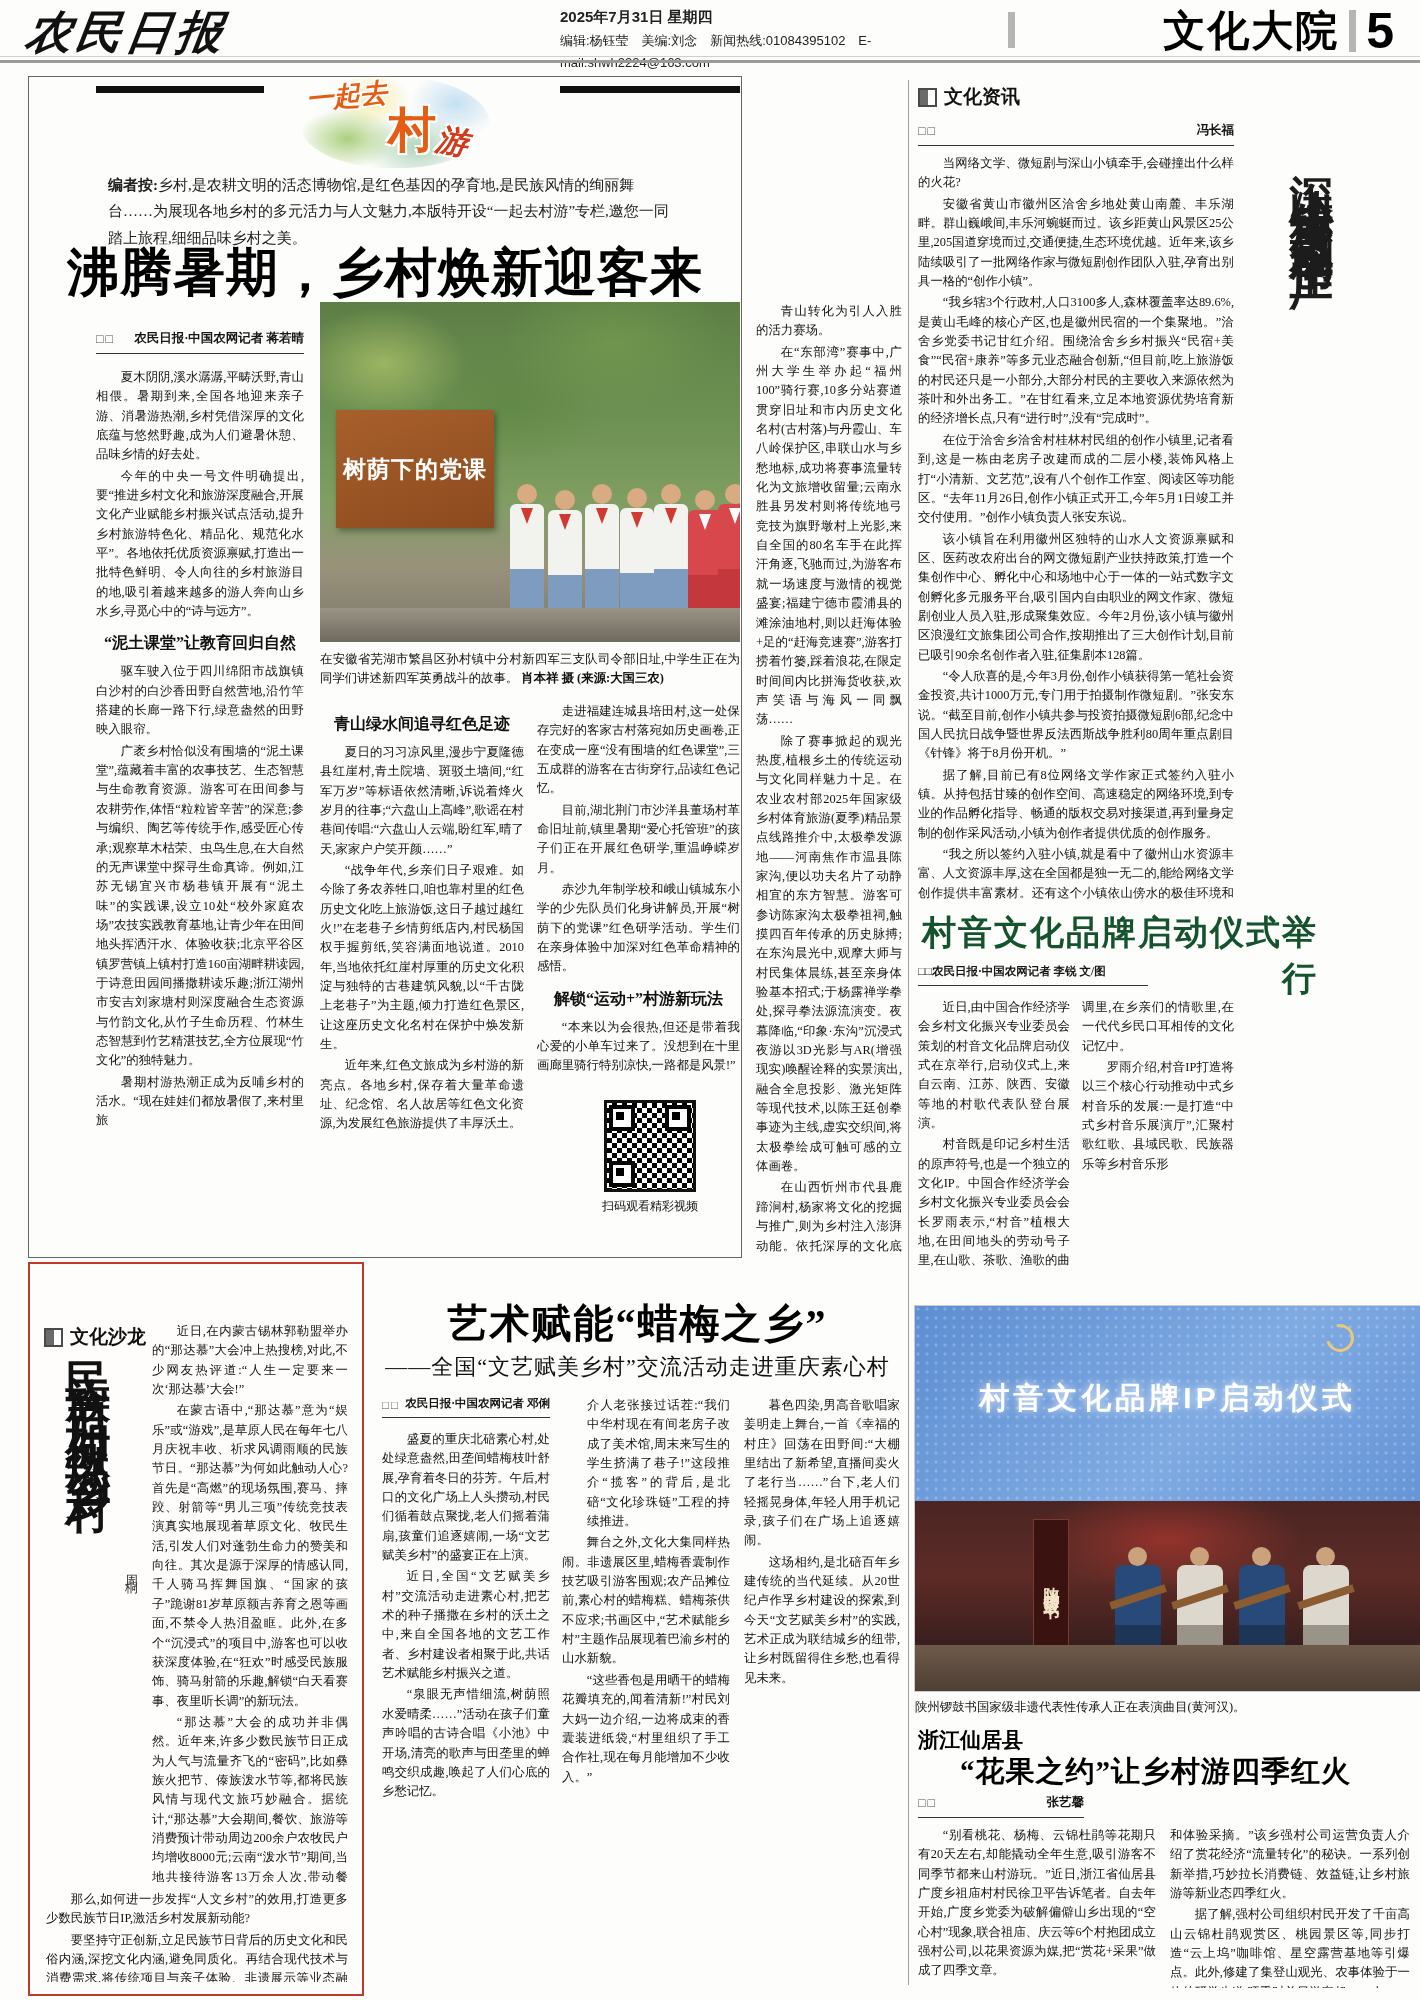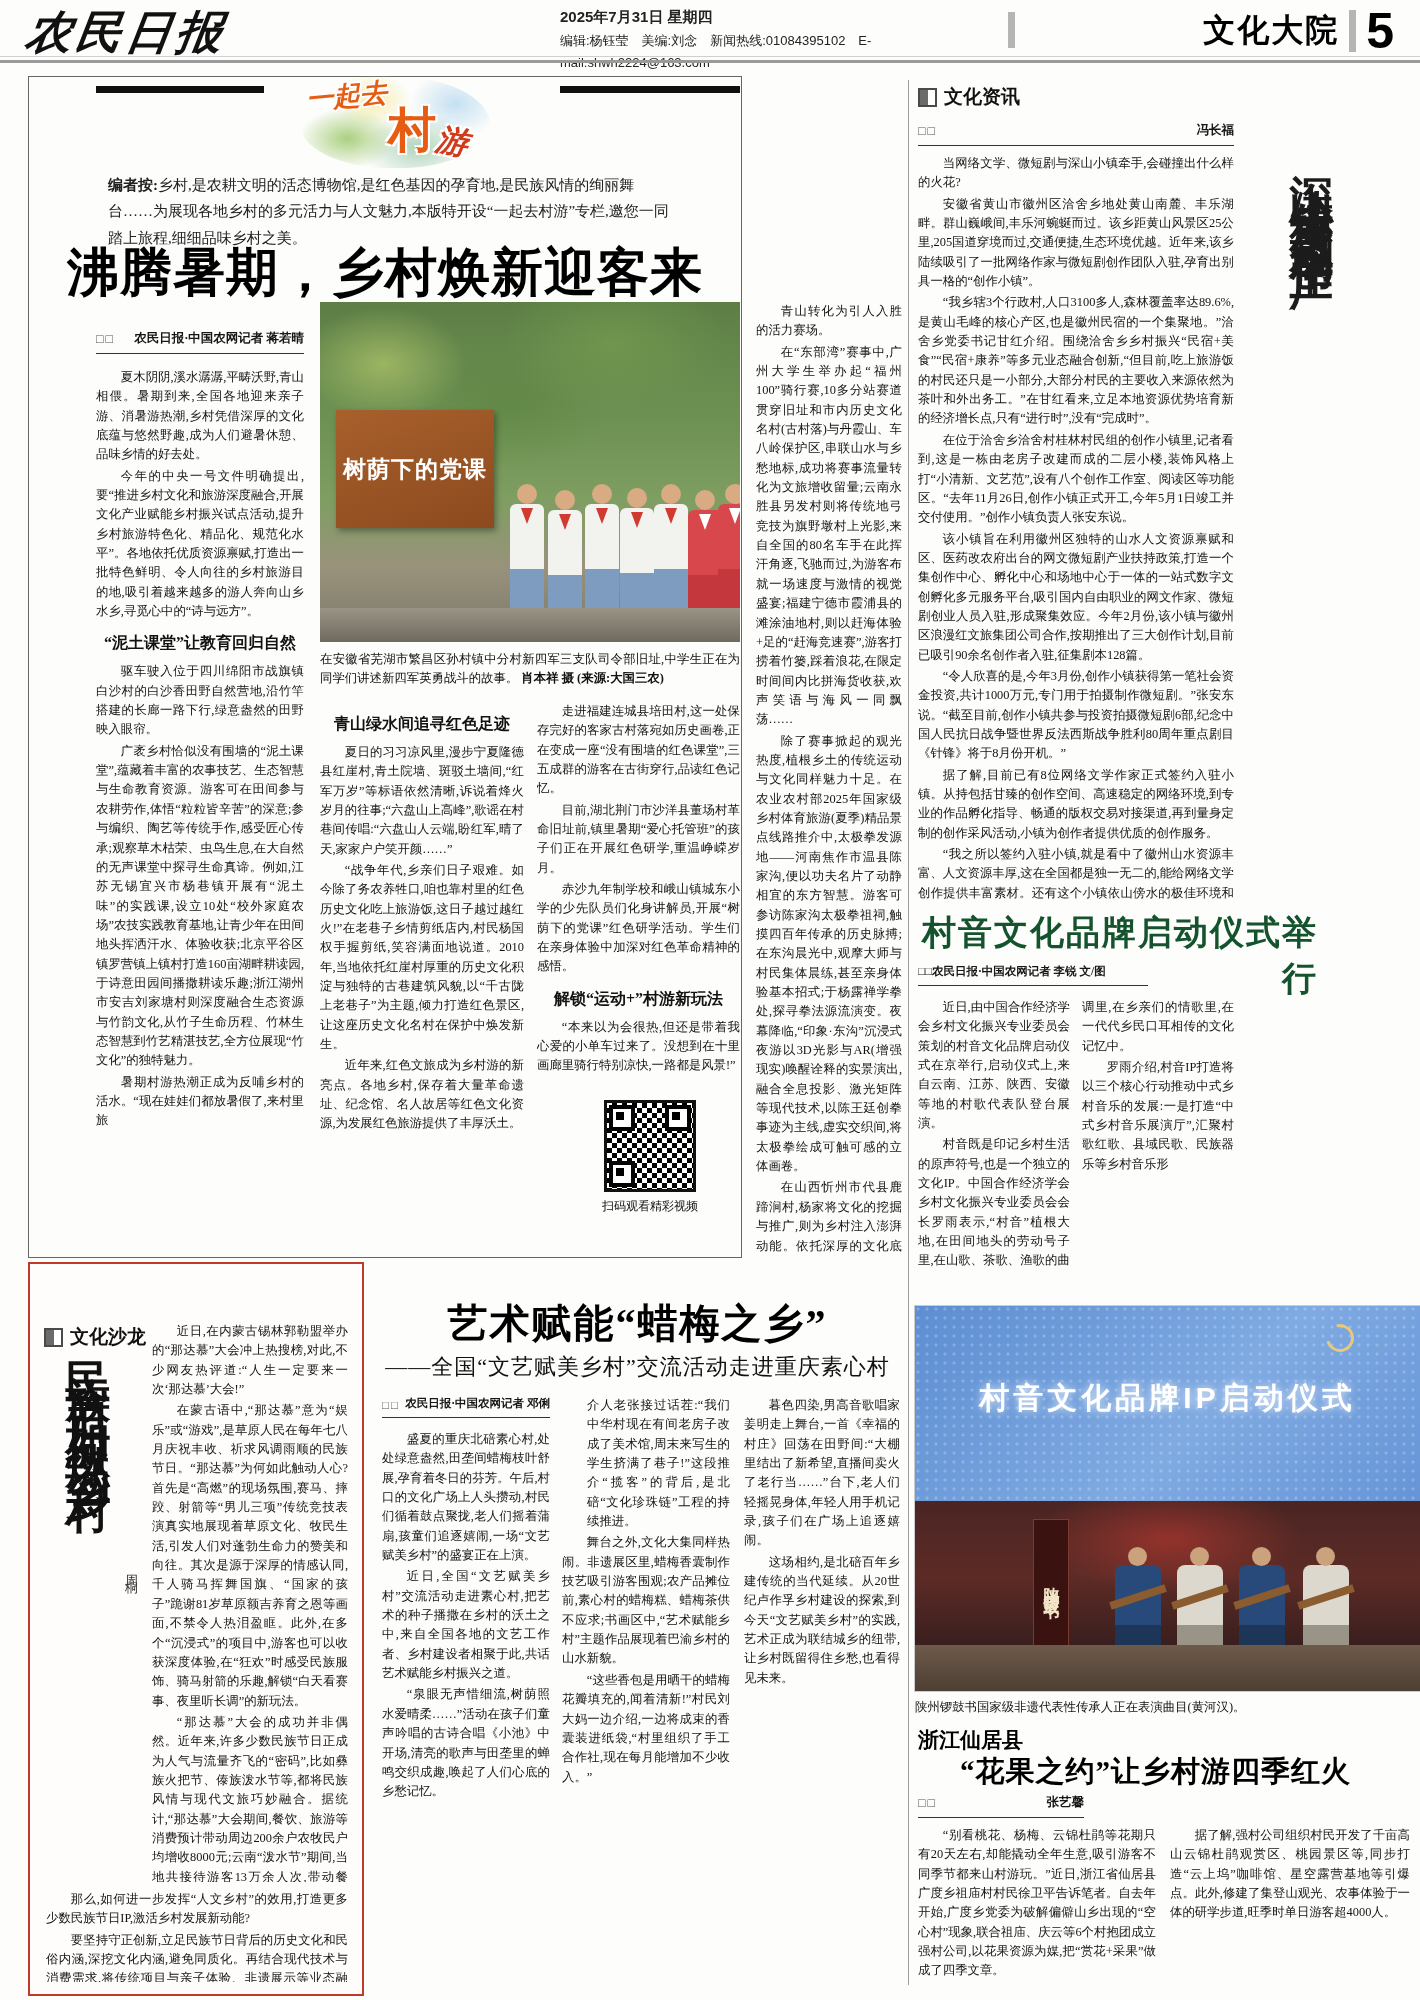--- a/index.html
+++ b/index.html
@@ -4,21 +4,21 @@
 <style>
   html,body{margin:0;padding:0;background:#e8e8e4;}
   #page{position:relative;width:1420px;height:2000px;background:#fdfdfb;margin:0 auto;
         font-family:"Liberation Serif","DejaVu Serif",serif;color:#161616;overflow:hidden;}
   .abs{position:absolute;}
   
   .logo{font-size:46px;font-weight:700;font-style:italic;transform:skewX(-8deg);letter-spacing:4px;color:#111;}
   .meta{font-family:"Liberation Sans",sans-serif;font-size:13px;color:#222;line-height:1.7;}
   .meta .date{font-size:15px;font-weight:700;}
   .graybar{display:inline-block;width:7px;background:#b5b5b5;vertical-align:middle;}
-  .section-title{font-family:"Liberation Sans",sans-serif;font-weight:900;font-size:32px;letter-spacing:2px;color:#000;}
+  .section-title{font-family:"Liberation Sans",sans-serif;font-weight:900;font-size:42px;letter-spacing:2px;color:#000;}
   .page-no{font-family:"Liberation Sans",sans-serif;font-weight:900;font-size:50px;color:#000;}
   .mast-rule{left:0;top:60px;width:1420px;height:3px;background:#9a9a9a;}
   .mast-rule2{left:0;top:56px;width:1420px;height:1px;background:#cfcfcf;}
   
   .col{font-size:12.4px;line-height:1.56;text-align:justify;overflow:hidden;color:#121212;}
   .col p{margin:0 0 2px 0;text-indent:2em;}
   .subhead{font-weight:700;font-size:16px;text-align:center;text-indent:0 !important;margin:10px 0 6px 0 !important;}
   .byline{font-size:12.5px;font-weight:700;border-bottom:1.5px solid #333;padding-bottom:6px;display:flex;justify-content:space-between;align-items:flex-end;}
   .byline .sq{font-weight:400;color:#555;letter-spacing:2px;}
   .seclabel{display:flex;align-items:center;gap:7px;font-family:"Liberation Sans",sans-serif;font-weight:700;font-size:19px;color:#111;}
@@ -262,20 +262,21 @@
   <div class="abs xj-label" style="left:918px;top:1726px;">浙江仙居县</div>
   <div class="abs xj-head" style="left:960px;top:1752px;width:460px;">“花果之约”让乡村游四季红火</div>
   <div class="abs byline" style="left:918px;top:1794px;width:166px;">
     <span class="sq">□□</span>
     <span>张艺馨</span>
   </div>
   <div class="abs col" style="left:918px;top:1826px;width:238px;height:162px;">
     <p>“别看桃花、杨梅、云锦杜鹃等花期只有20天左右,却能撬动全年生意,吸引游客不同季节都来山村游玩。”近日,浙江省仙居县广度乡祖庙村村民徐卫平告诉笔者。自去年开始,广度乡党委为破解偏僻山乡出现的“空心村”现象,联合祖庙、庆云等6个村抱团成立强村公司,以花果资源为媒,把“赏花+采果”做成了四季文章。</p>
   </div>
   <div class="abs col" style="left:1170px;top:1826px;width:240px;height:162px;">
+    <p style="text-indent:0;">和体验采摘。”该乡强村公司运营负责人介绍了赏花经济“流量转化”的秘诀。一系列创新举措,巧妙拉长消费链、效益链,让乡村旅游等新业态四季红火。</p>
     <p>据了解,强村公司组织村民开发了千亩高山云锦杜鹃观赏区、桃园景区等,同步打造“云上坞”咖啡馆、星空露营基地等引爆点。此外,修建了集登山观光、农事体验于一体的研学步道,旺季时单日游客超4000人。</p>
   </div>
 
   <div class="abs salonbox" style="left:28px;top:1262px;width:332px;height:730px;">
     <div class="seclabel" style="position:absolute;left:14px;top:12px;margin-top:48px;">
       <span class="ic"></span>
       <span>文化沙龙</span>
     </div>
     <div class="salon-vhead vert abs" style="left:28px;top:62px;height:560px;">民族节日如何燃动乡村</div>
     <div class="salon-author vert abs" style="left:92px;top:300px;">周桐</div>

